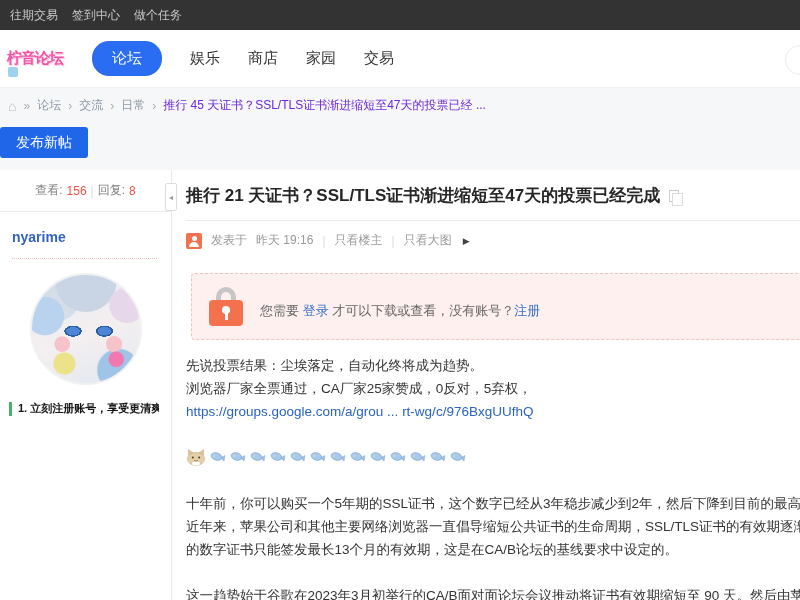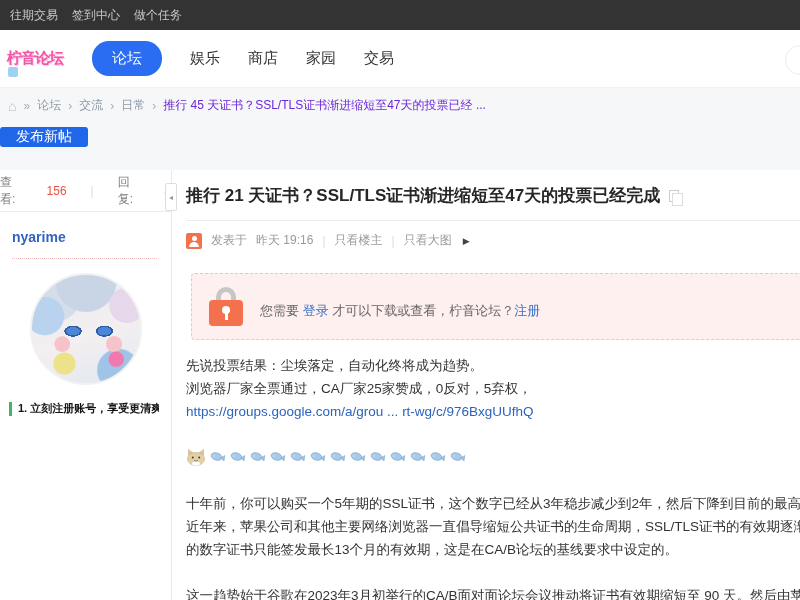--- a/index.html
+++ b/index.html
@@ -22,30 +22,30 @@
   .tab { font-size:15px; color:#333; margin-left:28px; cursor:pointer; white-space:nowrap; }
   .tab.active { background:#2a6cf2; color:#fff; border-radius:17px; padding:8px 20px; margin-left:12px; }
   .nav-fab { position:absolute; right:-15px; top:45px; width:30px; height:30px; border-radius:50%;
         background:#fff; border:1px solid #ececec; }
   
   .breadcrumb { display:flex; align-items:center; gap:7px; margin:9px 0 0 8px; font-size:12px; color:#a6aeb6; }
   .breadcrumb a { color:#8e9aa6; text-decoration:none; }
   .bc-home { font-size:14px; color:#b7bec4; line-height:1; }
   .bc-cur { color:#6d28d9; }
   
-  .post-btn { display:block; margin-top:13px; width:88px; height:20px; background:#1f66e8; color:#fff;
+  .post-btn { display:block; margin-top:13px; width:88px; height:31px; background:#1f66e8; color:#fff;
         font-size:14px; border:none; border-radius:3px; cursor:pointer; font-family:inherit;text-align:center; }
   
   .panel { position:absolute; left:0; right:0; top:170px; height:430px; background:#fff; display:flex; }
   .side { width:172px; border-right:1px solid #e9e9e9; position:relative; flex:none; }
   .collapse-tab { position:absolute; right:-6px; top:13px; width:12px; height:28px; background:#fff;
         border:1px solid #ddd; border-radius:2px; display:flex; align-items:center; justify-content:center;
         font-size:8px; color:#999; cursor:pointer; z-index:2; }
   .stats { height:42px; border-bottom:1px solid #ececec; display:flex; align-items:center; justify-content:center;
-        gap:24px; font-size:12px; color:#7f7f7f; }
+        gap:4px; font-size:12px; color:#7f7f7f; }
   .stats b { color:#f05040; font-weight:normal; }
   .stats .bar { color:#dcdcdc; }
   .author { padding:16px 12px 0 12px; }
   .uname { font-size:14px; font-weight:600; color:#3163c2; text-decoration:none; }
   .dotline { margin:12px 2px 0 0; border-bottom:1px dotted #f2bdbd; }
   .avatar { width:112px; height:112px; border-radius:50%; margin:14px auto 0; border:2px solid #f1f1f1;
         background:
           radial-gradient(circle at 78% 78%, #f07ab0 0 6%, transparent 7%),
           radial-gradient(circle at 30% 82%, #ece28a 0 9%, transparent 10%),
           radial-gradient(ellipse 11px 7px at 38% 52%, #4d86d4 0 60%, #2c5ea8 61% 78%, transparent 79%),
@@ -181,21 +181,21 @@
 
     <div class="alert">
       <div class="lock">
         <div class="shackle"></div>
         <div class="lock-body"></div>
       </div>
       <div>
         <div class="alert-line">
           <span>您需要</span>
           <a href="#">登录</a>
-          <span>才可以下载或查看，柠音论坛？</span><a href="#">注册</a>
+          <span>才可以下载或查看，没有账号？</span><a href="#">注册</a>
         </div>
       </div>
 
     </div>
 
     <div class="content">
       <div class="cline">先说投票结果：尘埃落定，自动化终将成为趋势。</div>
       <div class="cline">浏览器厂家全票通过，CA厂家25家赞成，0反对，5弃权，</div>
       <div class="cline"><a href="#">https://groups.google.com/a/grou ... rt-wg/c/976BxgUUfhQ</a></div>
       <div class="cline"></div>

